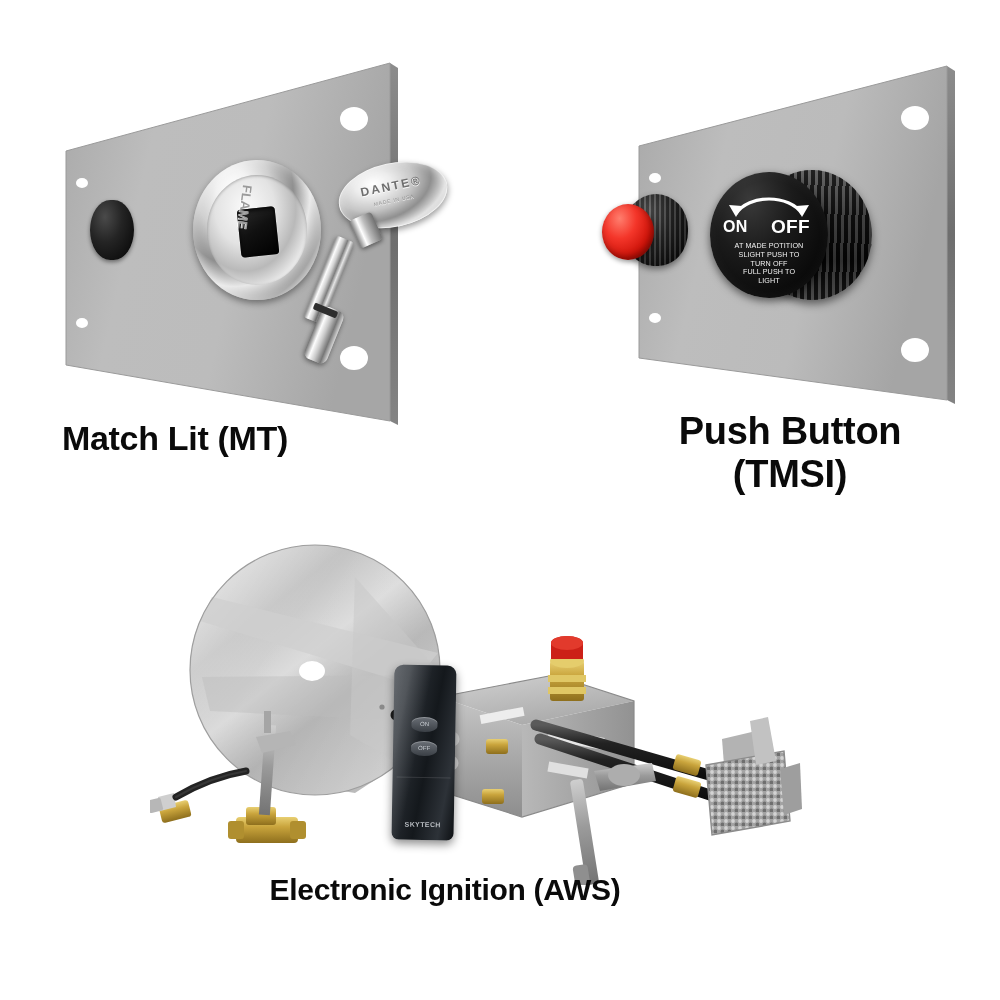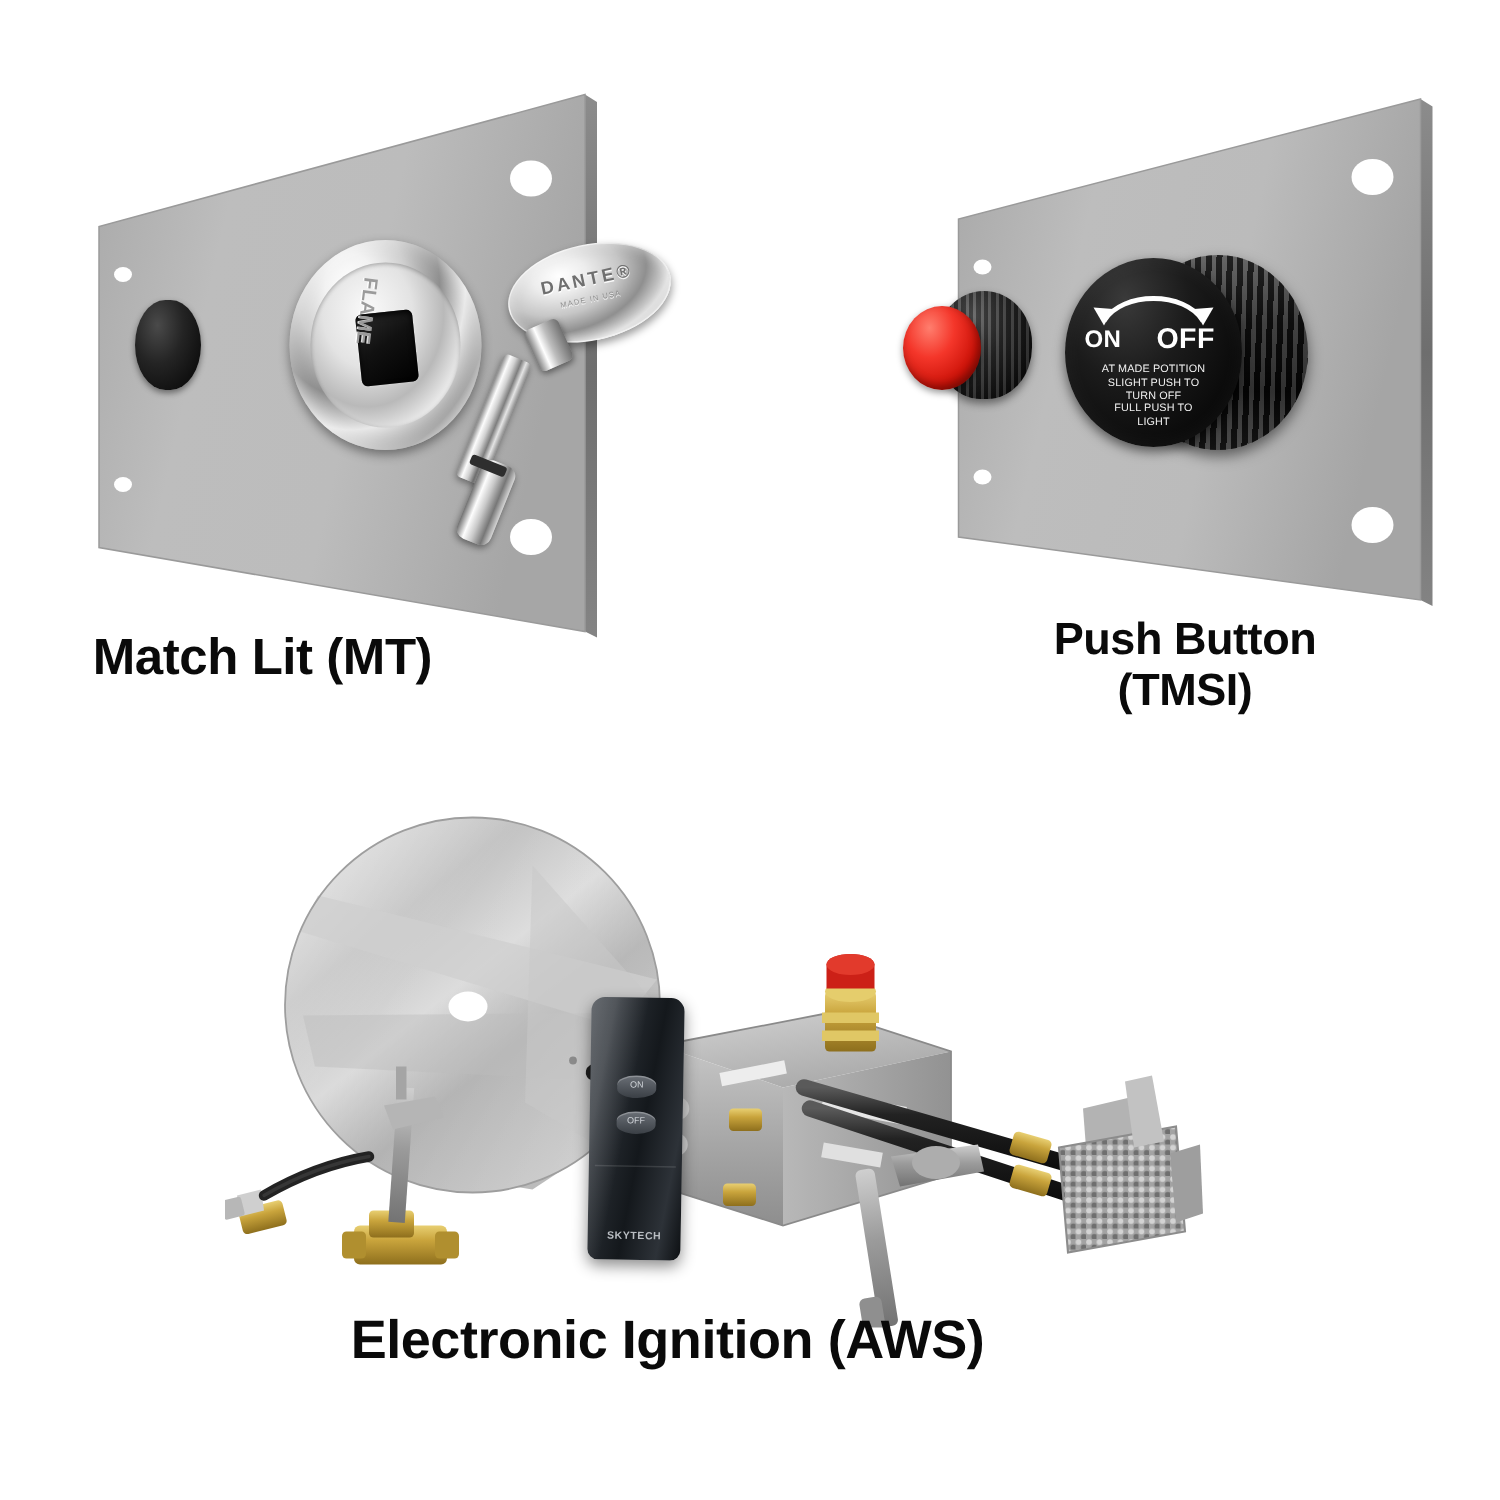--- a/index.html
+++ b/index.html
@@ -286,21 +286,21 @@
         <div class="knob-label" style="left:61px;top:44px;font-size:19px;">OFF</div>
 
         <div class="knob-instr" style="top:70px;font-size:7.2px;">AT MADE POTITION
 SLIGHT PUSH TO
 TURN OFF
 FULL PUSH TO
 LIGHT</div>
       </div>
     </div>
 
-    <div class="caption" style="left:10px;top:410px;width:400px;font-size:30px;">Push Button
+    <div class="caption" style="left:10px;top:410px;width:400px;font-size:38px;">Push Button
 (TMSI)</div>
   </div>
 
   <div class="figure" style="left:150px;top:525px;width:720px;height:420px;">
 
     <div class="aws" style="left:0px;top:0px;width:720px;height:360px;">
       <svg class="aws-svg" width="720" height="360" viewBox="0 0 720 360">
         <defs>
           <linearGradient id="panGrad" x1="0.1" y1="0" x2="0.9" y2="1">
             <stop offset="0%" stop-color="#d6d6d6"></stop>
@@ -453,16 +453,16 @@
       <div class="remote-btn" style="top:52px;width:26px;height:15px;">
         <span style="font-size:6px;padding-top:4px;">ON</span>
       </div>
       <div class="remote-btn" style="top:76px;width:26px;height:15px;">
         <span style="font-size:6px;padding-top:4px;">OFF</span>
       </div>
       <div style="position:absolute;left:4px;right:4px;top:112px;height:1px;background:rgba(255,255,255,.12);"></div>
       <div class="remote-brand" style="bottom:12px;font-size:7px;">SKYTECH</div>
     </div>
 
-    <div class="caption" style="left:0px;top:348px;width:590px;font-size:36px;">Electronic Ignition (AWS)</div>
+    <div class="caption" style="left:0px;top:348px;width:590px;font-size:30px;">Electronic Ignition (AWS)</div>
   </div>
 
 </div>
 
 </body></html>

